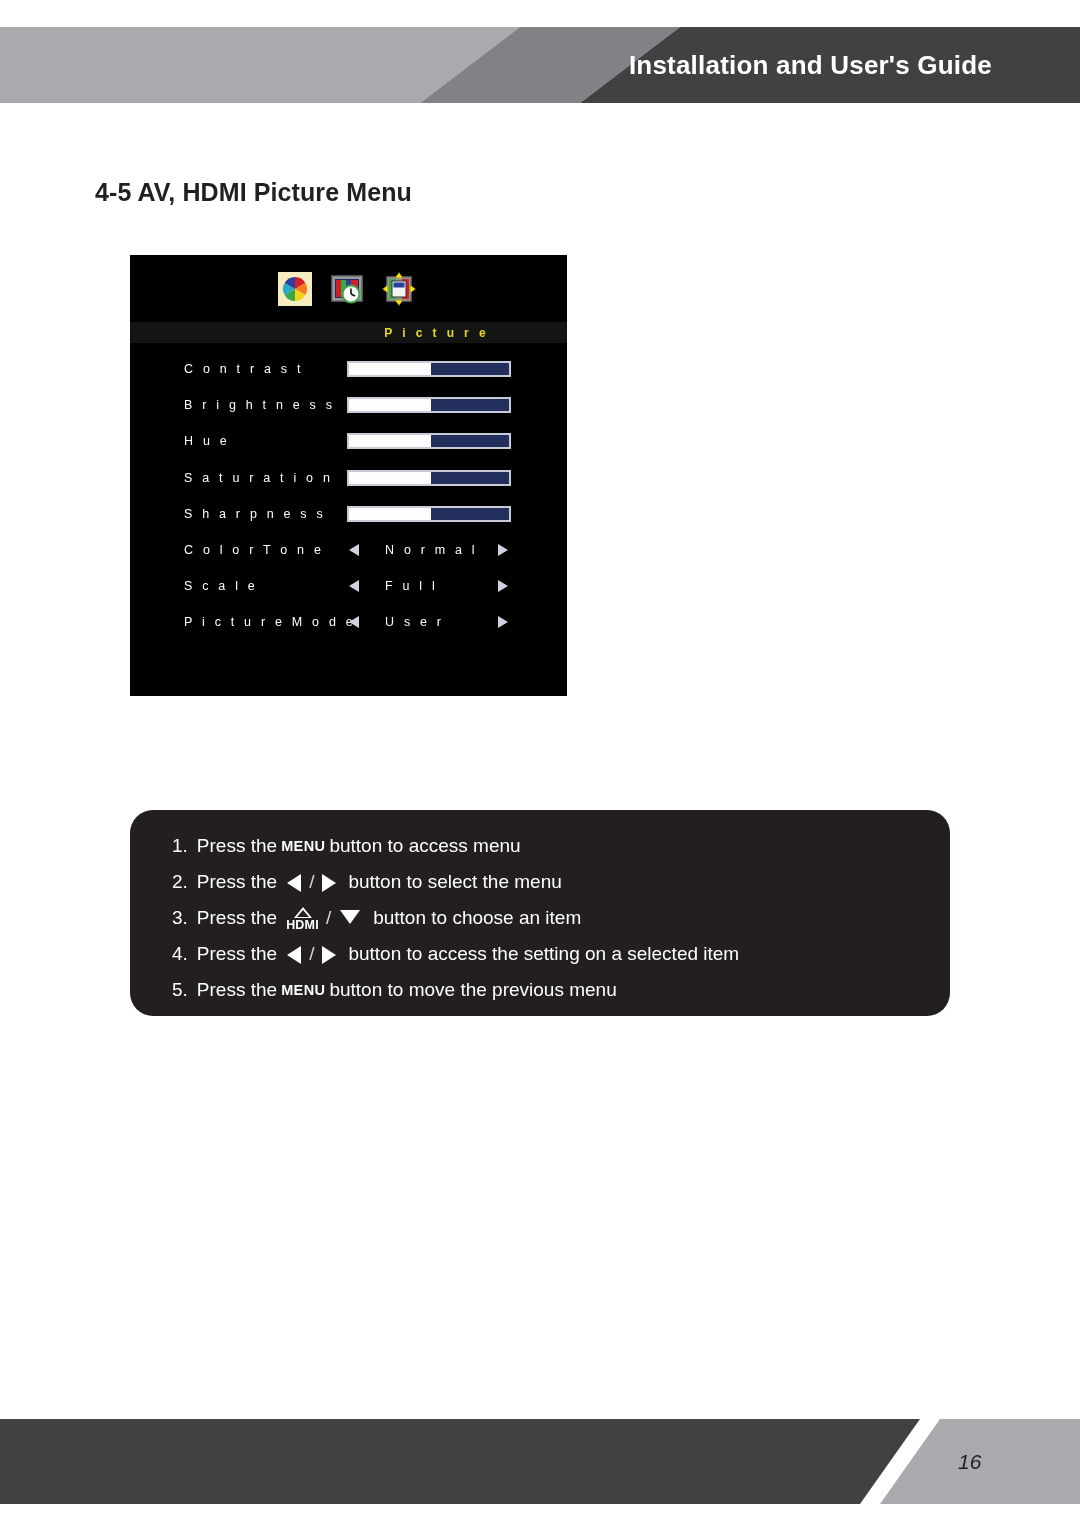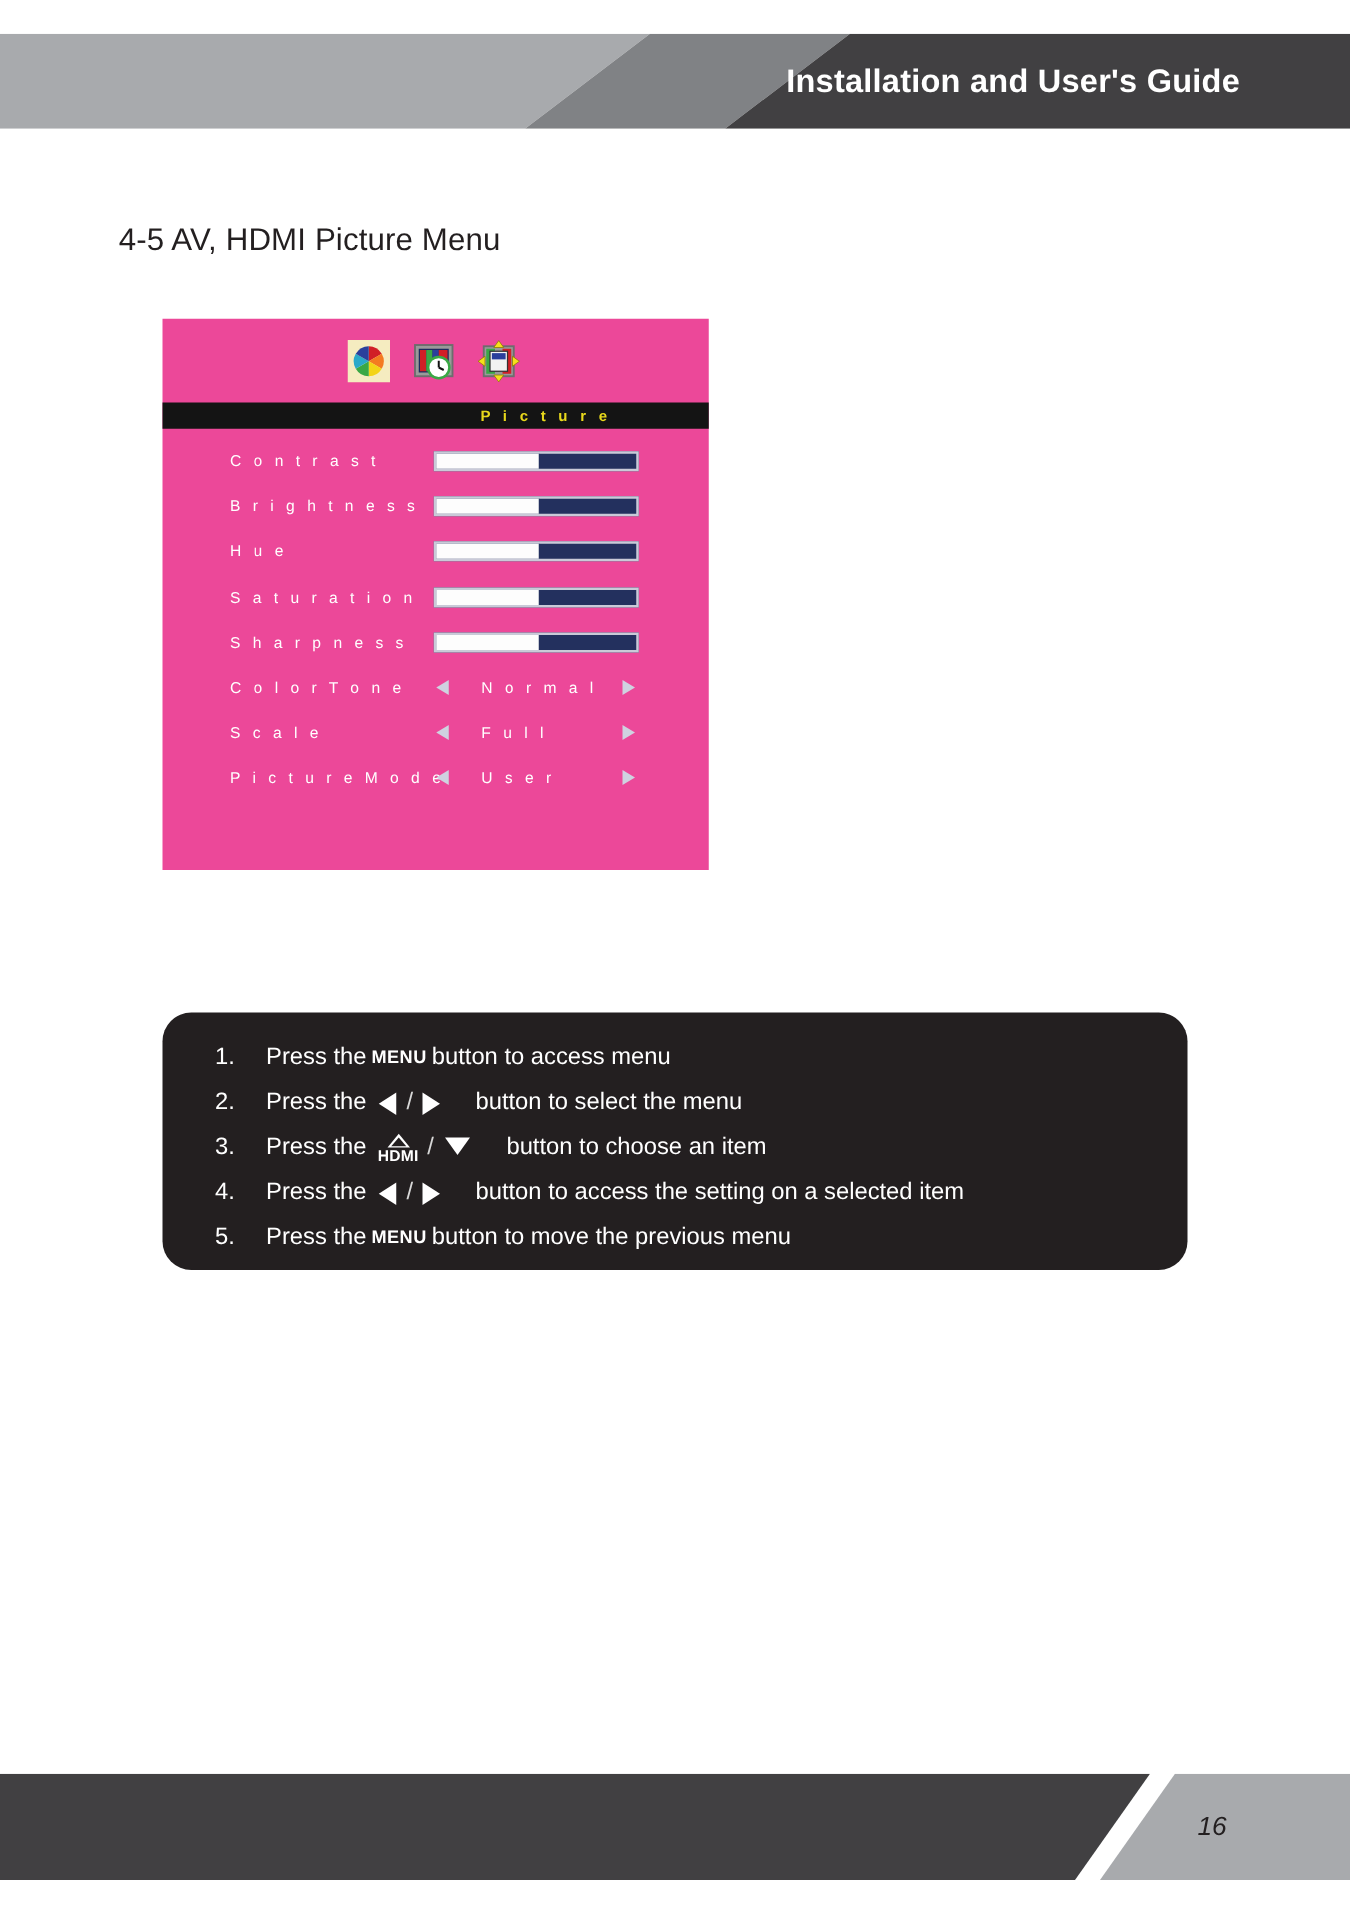--- a/index.html
+++ b/index.html
@@ -36,34 +36,34 @@
     letter-spacing: 0.2px;
     white-space: nowrap;
   }
 
   
   .section-heading {
     position: absolute;
     left: 95px;
     top: 178px;
     font-size: 25px;
-    font-weight: normal;
+    font-weight: bold;
     color: #231f20;
     letter-spacing: 0.1px;
     white-space: nowrap;
   }
 
   
   .osd {
     position: absolute;
     left: 130px;
     top: 255px;
     width: 437px;
     height: 441px;
-    background: #ec4899;
+    background: #000000;
   }
   .osd-iconbar {
     position: absolute;
     left: 0;
     top: 0;
     width: 100%;
     height: 67px;
     display: flex;
     align-items: center;
     justify-content: flex-start;
@@ -171,21 +171,21 @@
   }
   .instr-line {
     display: flex;
     align-items: center;
     height: 36px;
     color: #ffffff;
     font-size: 19px;
     white-space: nowrap;
   }
   .instr-text { display: inline-block; }
-  .gap-l { margin-left: 25px; }
+  .gap-l { margin-left: 9px; }
   .gap-r { margin-right: 7px; text-align: right; }
 
   .glyph-menu {
     font-size: 14.5px;
     font-weight: bold;
     letter-spacing: 0.4px;
     display: inline-block;
     margin: 0 4px;
   }
   .glyph-tri {

